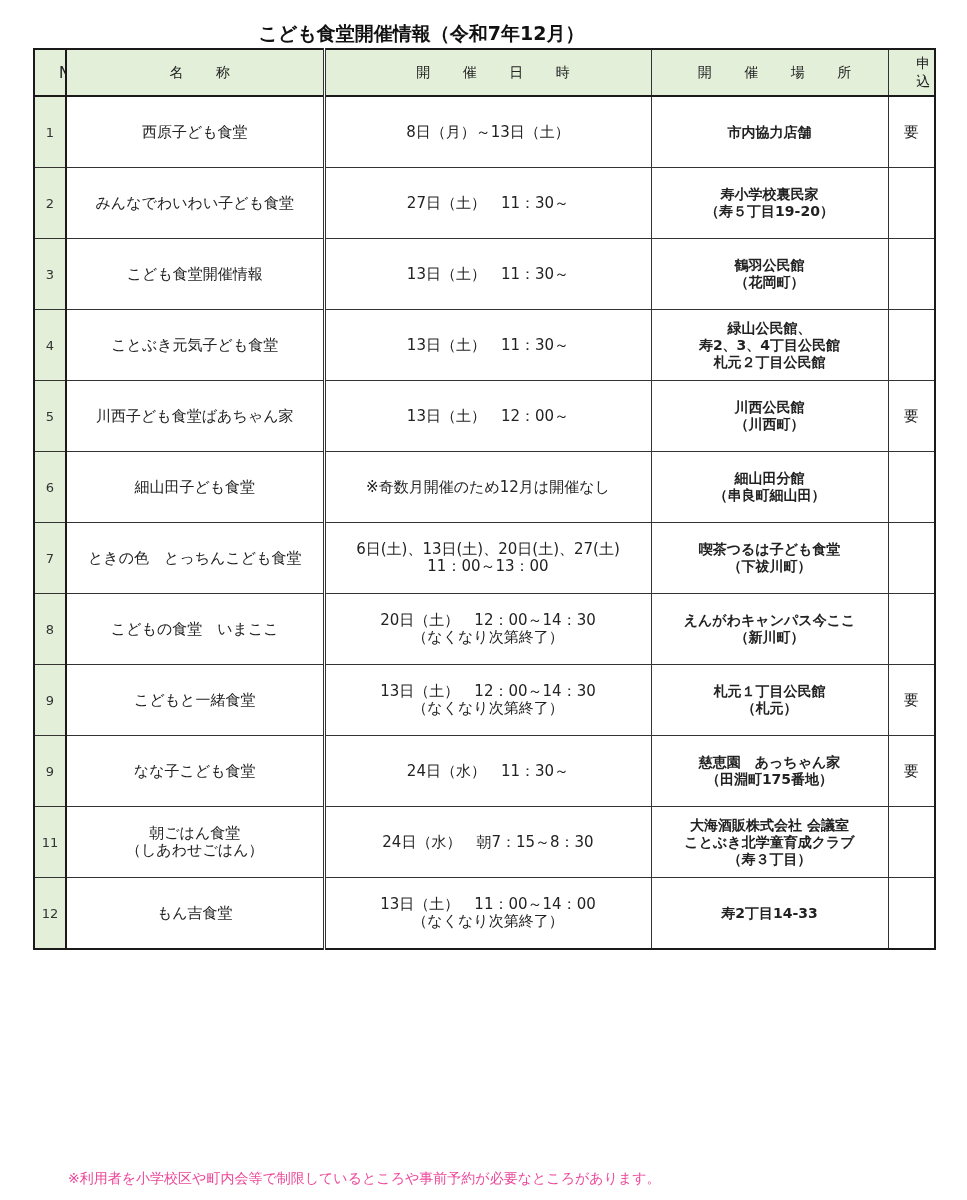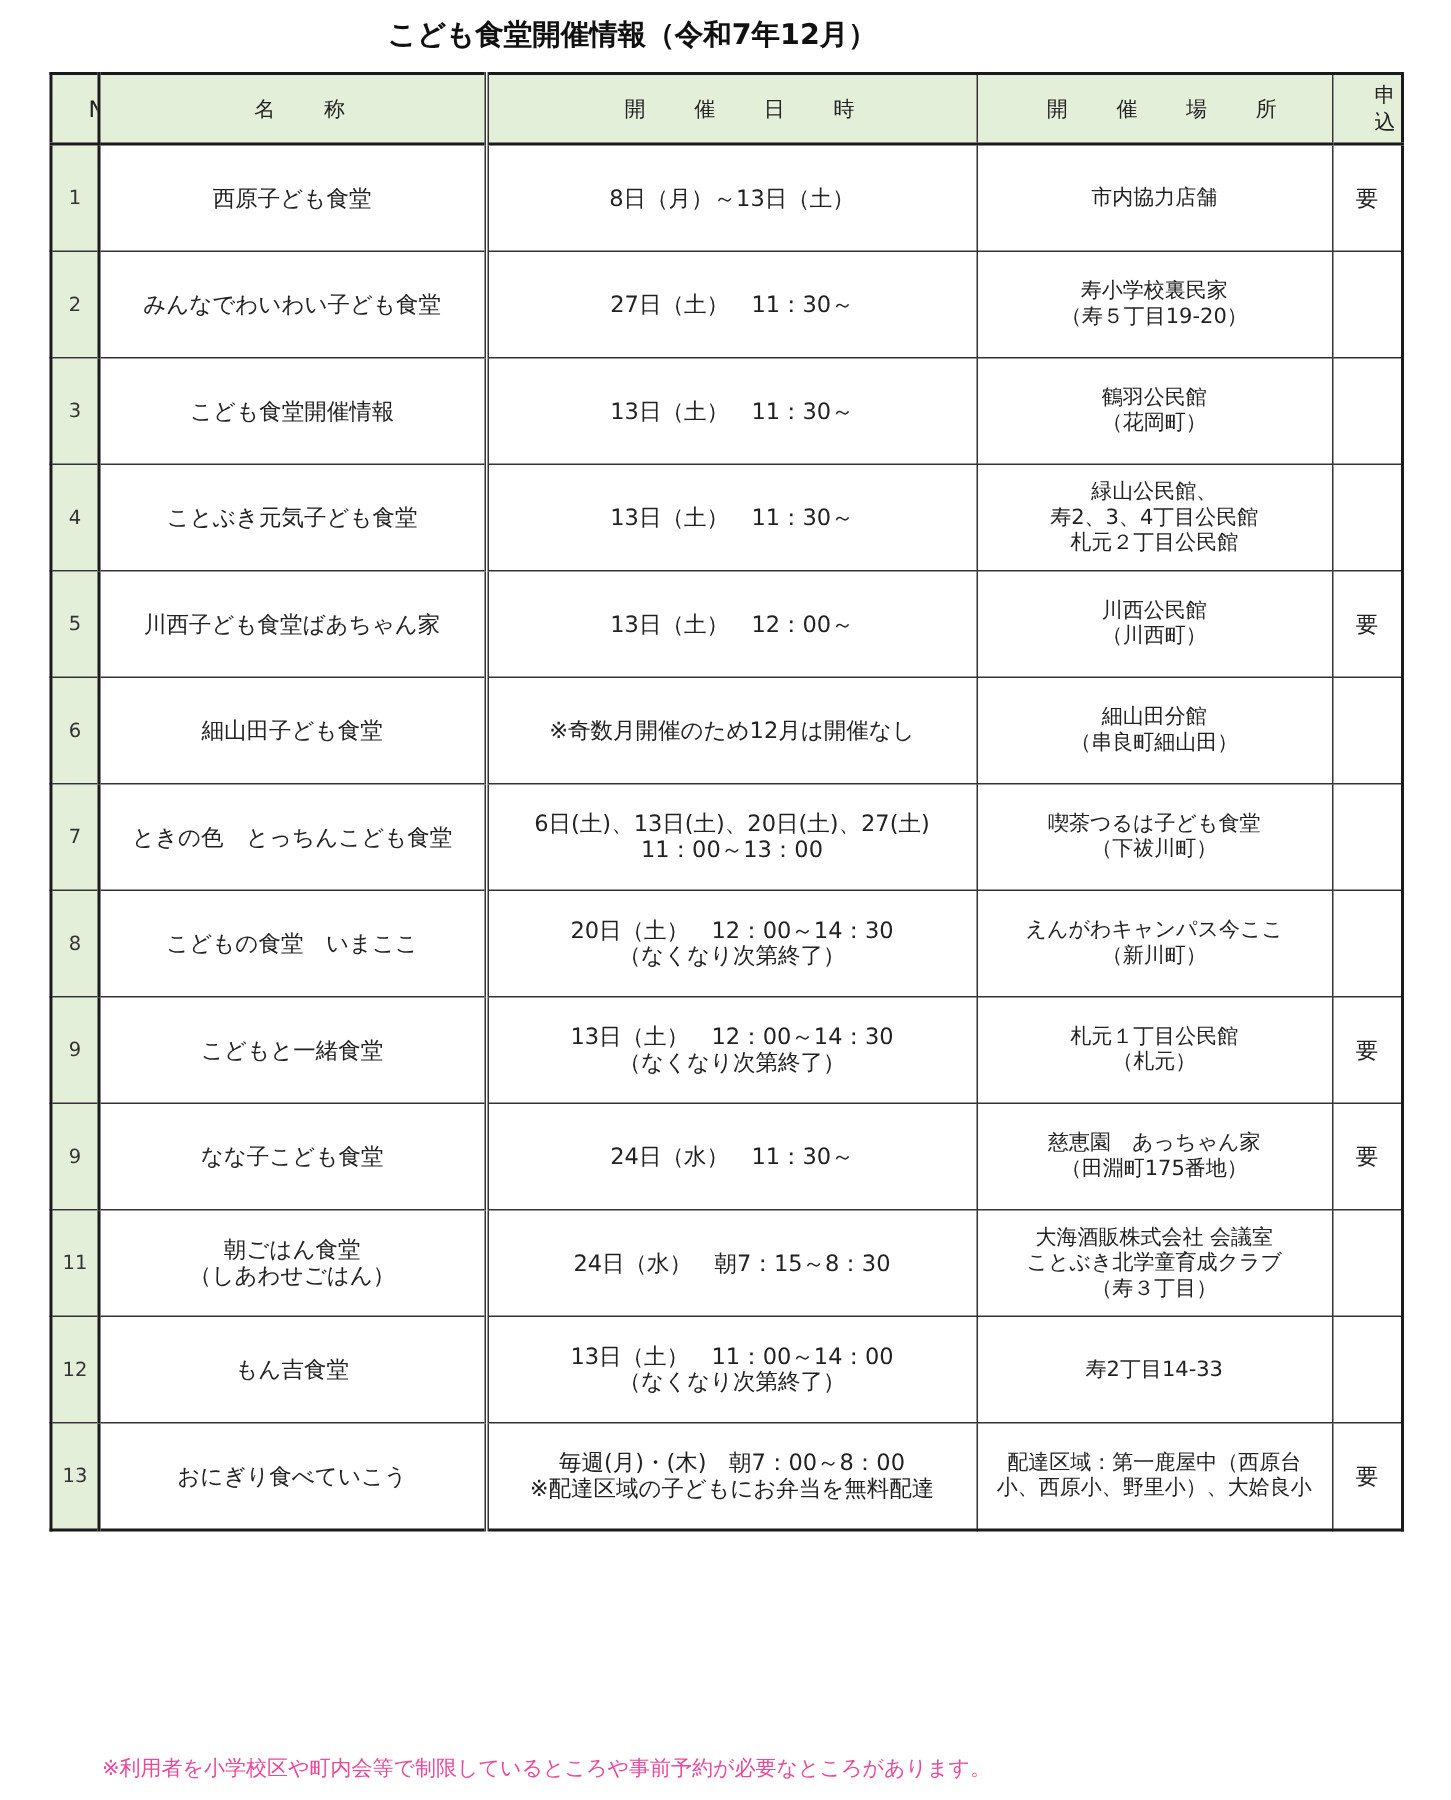--- a/index.html
+++ b/index.html
@@ -2,41 +2,41 @@
 <html><head>
   <meta charset="utf-8">
   <style>
     html, body { margin:0; padding:0; background:#ffffff; }
     body {
       width:967px; height:1200px; position:relative; overflow:hidden;
       font-family:"DejaVu Sans", "Liberation Sans", sans-serif;
       color:#222;
     }
     .title {
-      position:absolute; top:10px; left:0; width:843px; text-align:center;
+      position:absolute; top:21px; left:0; width:843px; text-align:center;
       font-size:19px; font-weight:bold; color:#111; letter-spacing:0px;
     }
     table.sched {
       position:absolute; top:48px; left:33px; width:901px;
       border-collapse:collapse; table-layout:fixed;
       border:2px solid #1a1a1a;
     }
     table.sched th, table.sched td {
       border:1px solid #333; text-align:center; vertical-align:middle;
       padding:0; overflow:hidden;
     }
     table.sched thead th {
       height:45px; background:#e3efd9; font-weight:normal; font-size:14px;
       color:#222; border-bottom:2px solid #1a1a1a;padding-left:24px;
     }
     table.sched tbody td { height:70px; font-size:15px; line-height:17px; }
     td.no, th.no { background:#e3efd9; font-size:13px !important; color:#333; border-right:2px solid #1a1a1a !important; }
     th.no { font-size:15px !important; }
     .col-name { border-right:3px double #333 !important; }
-    td.place { font-size:14px !important; line-height:17px !important; }
+    td.place { font-size:14px !important; line-height:17px !important;font-weight:bold; }
     td.date  { font-size:15px; }
     td.req   { font-size:15px; }
     .spaced { letter-spacing:14px; }
     .line { display:block; white-space:nowrap; }
     .footnote {
       position:absolute; top:1170px; left:68px; font-size:14px; color:#ec4899;
     }
   </style>
 </head>
 <body>
@@ -227,31 +227,16 @@
         </td>
         <td class="date">
           <span class="line">13日（土）　11：00～14：00</span>
           <span class="line">（なくなり次第終了）</span>
         </td>
         <td class="place">
           <span class="line">寿2丁目14-33</span>
         </td>
         <td class="req"></td>
       </tr>
-      <tr>
-        <td class="no">13</td>
-        <td class="col-name">
-          <span class="line">おにぎり食べていこう</span>
-        </td>
-        <td class="date">
-          <span class="line">毎週(月)・(木)　朝7：00～8：00</span>
-          <span class="line">※配達区域の子どもにお弁当を無料配達</span>
-        </td>
-        <td class="place">
-          <span class="line">配達区域：第一鹿屋中（西原台</span>
-          <span class="line">小、西原小、野里小）、大姶良小</span>
-        </td>
-        <td class="req">要</td>
-      </tr>
     </tbody>
 </table>
 
 <div class="footnote">※利用者を小学校区や町内会等で制限しているところや事前予約が必要なところがあります。</div>
 
 </body></html>

